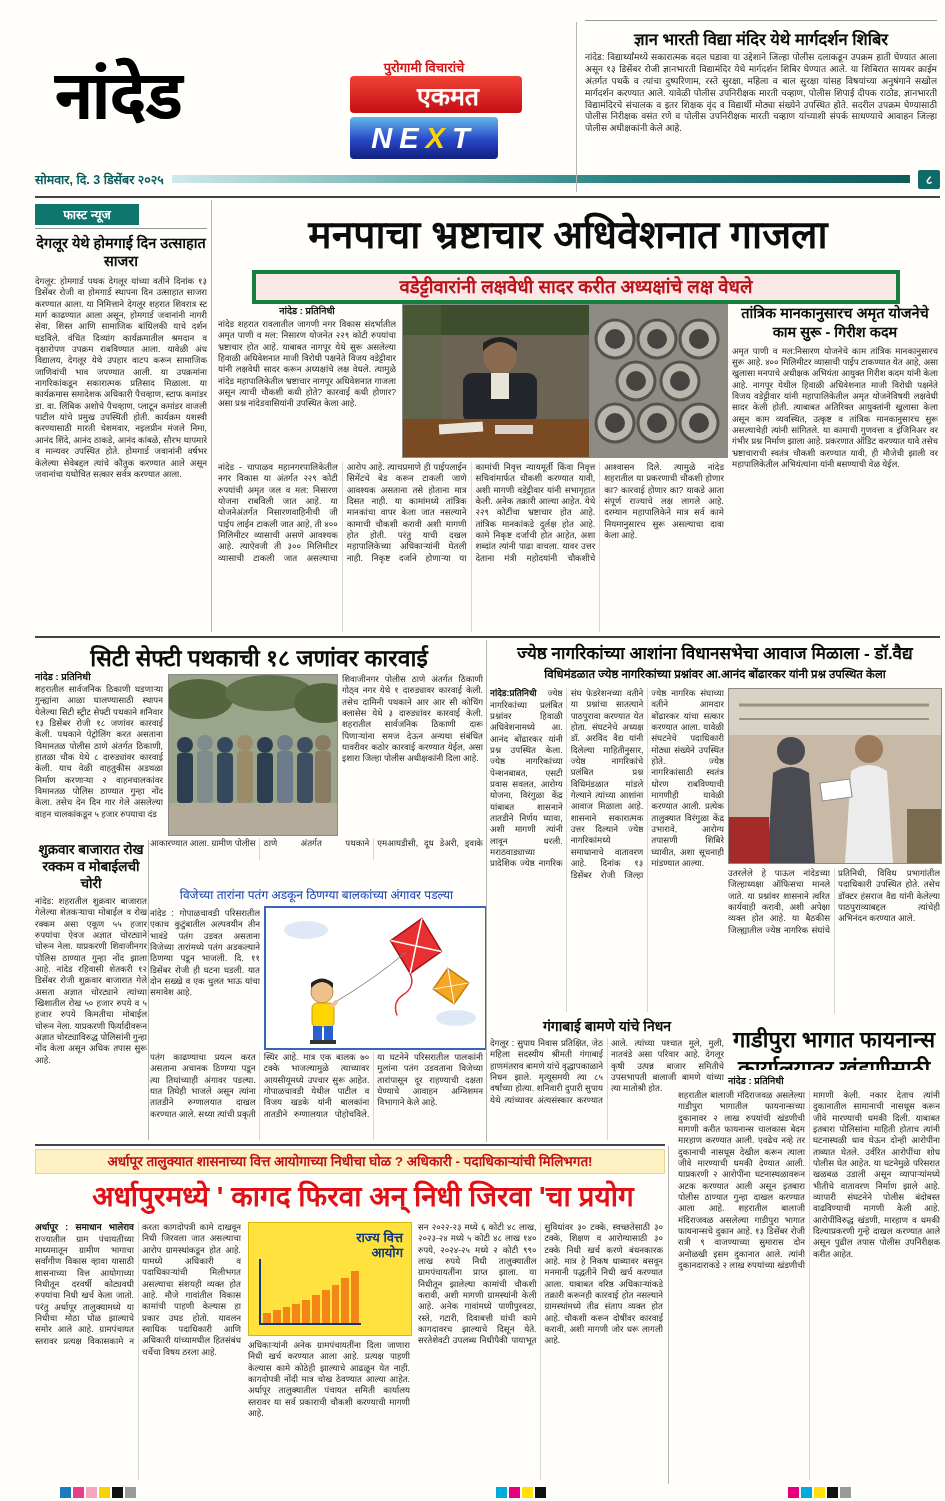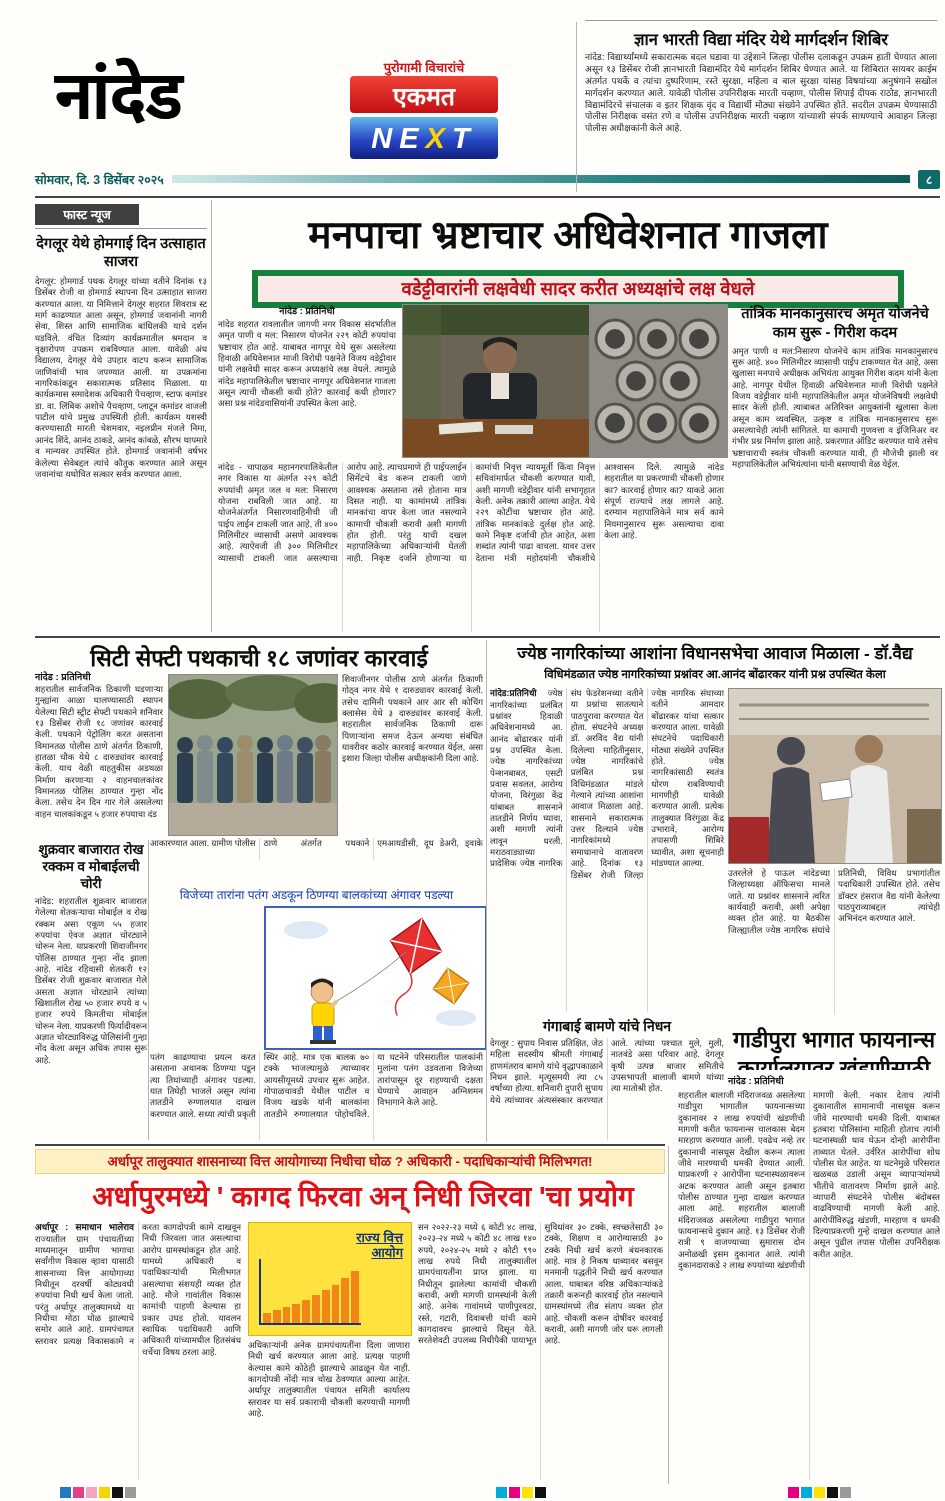--- a/index.html
+++ b/index.html
@@ -13,43 +13,43 @@
   .hl{font-weight:900;color:#0c0c0c;text-align:center;overflow:hidden;}
   .by{font-weight:700;font-size:9.5px;color:#111;}
   .hline{background:#9a9a96;height:1px;}
   .hline2{background:#444;height:2px;}
   .vline{background:#b5b5b1;width:1px;}
   
   .city{font-size:66px;font-weight:900;color:#000;line-height:1;letter-spacing:1px;
         text-shadow:1.5px 0 #000;}
   .tagline{color:#d01318;font-weight:700;font-size:13px;text-align:center;}
   .brandbox{background:linear-gradient(180deg,#f04236,#c40f14);color:#fff;font-weight:900;
-        font-size:25px;display:flex;align-items:center;justify-content:center;border-radius:4px;}
+        font-size:25px;display:flex;align-items:center;justify-content:center;border-radius:4px;padding-left:24px;}
   .nextbox{background:linear-gradient(180deg,#63b7ea 0%,#2746c6 55%,#12207e 100%);
         display:flex;align-items:center;justify-content:center;border-radius:4px;
         font-weight:900;font-style:italic;font-size:29px;letter-spacing:7px;}
   .nextbox .w{color:#fff;} .nextbox .y{color:#ffd400;}
   .datestrip{display:flex;align-items:center;gap:8px;}
   .dateline{font-size:12.5px;font-weight:700;color:#0b5c5c;white-space:nowrap;}
   .datebar{flex:1;height:8px;background:linear-gradient(90deg,#cfe9e9,#2a8484 60%,#0f5c5c);}
   .pagenum{width:22px;height:19px;background:#0f6a6a;color:#fff;font-weight:700;font-size:12px;
         display:flex;align-items:center;justify-content:center;border-radius:2px;}
-  .fastlabel{background:#404040;color:#fff;font-weight:700;font-size:12.5px;
+  .fastlabel{background:#0f766e;color:#fff;font-weight:700;font-size:12.5px;
         display:flex;align-items:center;justify-content:center;}
-  .redsub{background:#fbe9e7;border:6px solid #15803d;color:#bb1118;font-weight:900;
+  .redsub{background:#fbe9e7;border:4px solid #15803d;color:#bb1118;font-weight:900;
         font-size:18.5px;text-align:center;line-height:25px;overflow:hidden;white-space:nowrap;}
   .bannerbox{background:#fdf1c4;border:1px solid #e8d788;color:#c40f14;font-weight:800;
         font-size:13.5px;text-align:center;line-height:23px;overflow:hidden;white-space:nowrap;}
   .bigred{color:#e01016;font-weight:900;font-size:28px;text-align:center;overflow:hidden;white-space:nowrap;}
   .bluehead{color:#1540b5;font-weight:400;font-size:12px;text-align:center;overflow:hidden;}
   .photo{border:1px solid #8a8a86;overflow:hidden;background:#888;}
   .illus{border:2px solid #3a63c0;background:#fff;overflow:hidden;}
   .finbox{background:#ffe23e;border:1px solid #d8b80a;}
   .fintitle{position:absolute;top:8px;right:8px;width:70px;color:#12357e;font-weight:900;
-        font-size:13px;line-height:1.15;text-align:right;text-decoration:underline;}
+        font-size:13px;line-height:1.15;text-align:right;}
   .finbars{position:absolute;left:10px;bottom:10px;width:96px;height:64px;display:flex;
         align-items:flex-end;gap:2px;border-left:2px solid #12357e;border-bottom:2px solid #12357e;
         padding:0 2px;}
   .finbar{flex:1;background:#f28618;}
   .marksrow{display:flex;gap:2px;}
   .mark{width:11px;height:11px;display:inline-block;}
 </style>
 </head>
 <body>
 
@@ -187,20 +187,21 @@
     </svg>
   </div>
   <div class="abs bodytxt" style="left:342px;top:674px;width:141px;height:160px;">शिवाजीनगर पोलीस ठाणे अंतर्गत ठिकाणी गोठ्व नगर येथे १ दारुड्यावर कारवाई केली. तसेच दामिनी पथकाने आर आर सी कोचिंग क्लासेस येथे ३ दारुड्यांवर कारवाई केली. शहरातील सार्वजनिक ठिकाणी दारू पिणाऱ्यांना समज देऊन अन्यथा संबंधित यावरीवर कठोर कारवाई करण्यात येईल, असा इशारा जिल्हा पोलीस अधीक्षकांनी दिला आहे.</div>
   <div class="abs bodytxt c3" style="left:150px;top:838px;width:333px;height:22px;">आकारण्यात आला. ग्रामीण पोलीस ठाणे अंतर्गत पथकाने एमआयडीसी, दूध डेअरी, ड्वाके कॉर्नर येथे ५ दारुड्यांवर कारवाई केली. तसेच वजीरा चाद पोलीस ठाणे अंतर्गत येथे दारुड्यांवर कारवाई करण्यात आली असून, छावणी शिवाजी महाराज पुतळा येथे २ दारुड्यांवर कारवाई केली.</div>
 
   <div class="abs hl" style="left:35px;top:842px;width:112px;height:50px;font-size:13.5px;line-height:1.25;">शुक्रवार बाजारात रोख रक्कम व मोबाईलची चोरी</div>
   <div class="abs bodytxt" style="left:35px;top:896px;width:112px;height:244px;">नांदेड: शहरातील शुक्रवार बाजारात गेलेल्या शेतकऱ्याचा मोबाईल व रोख रक्कम असा एकूण ५५ हजार रुपयांचा ऐवज अज्ञात चोरट्याने चोरून नेला. याप्रकरणी शिवाजीनगर पोलिस ठाण्यात गुन्हा नोंद झाला आहे. नांदेड रहिवासी शेतकरी १२ डिसेंबर रोजी शुक्रवार बाजारात गेले असता अज्ञात चोरट्याने त्यांच्या खिशातील रोख ५० हजार रुपये व ५ हजार रुपये किमतीचा मोबाईल चोरून नेला. याप्रकरणी फिर्यादीवरून अज्ञात चोरट्याविरुद्ध पोलिसांनी गुन्हा नोंद केला असून अधिक तपास सुरू आहे.</div>
   <div class="abs vline" style="left:148px;top:840px;height:300px;"></div>
 
   <div class="abs bluehead" style="left:150px;top:886px;width:333px;height:17px;">विजेच्या तारांना पतंग अडकून ठिणग्या बालकांच्या अंगावर पडल्या</div>
+  <div class="abs bodytxt" style="left:150px;top:908px;width:110px;height:138px;">नांदेड : गोपाळचावडी परिसरातील एकाच कुटुंबातील अल्पवयीन तीन भावंडे पतंग उडवत असताना विजेच्या तारांमध्ये पतंग अडकल्याने ठिणग्या पडून भाजली. दि. ११ डिसेंबर रोजी ही घटना घडली. यात दोन सख्खे व एक चुलत भाऊ यांचा समावेश आहे.</div>
   <div class="abs illus" style="left:264px;top:906px;width:219px;height:140px;">
     <svg width="219" height="140" viewBox="0 0 219 140">
       <rect width="219" height="140" fill="#ffffff"></rect>
       <ellipse cx="40" cy="22" rx="22" ry="9" fill="#dfe9f5"></ellipse>
       <ellipse cx="190" cy="110" rx="20" ry="8" fill="#dfe9f5"></ellipse>
       <g transform="rotate(12 150 38)">
         <polygon points="150,10 176,38 150,66 124,38" fill="#e83030" stroke="#a81212" stroke-width="1.5"></polygon>
         <line x1="150" y1="10" x2="150" y2="66" stroke="#ffffff" stroke-width="1.5"></line>
         <line x1="124" y1="38" x2="176" y2="38" stroke="#ffffff" stroke-width="1.5"></line>
         <path d="M150 66 q8 12 -2 22 q-10 10 -2 22" fill="none" stroke="#e83030" stroke-width="1.5"></path>

